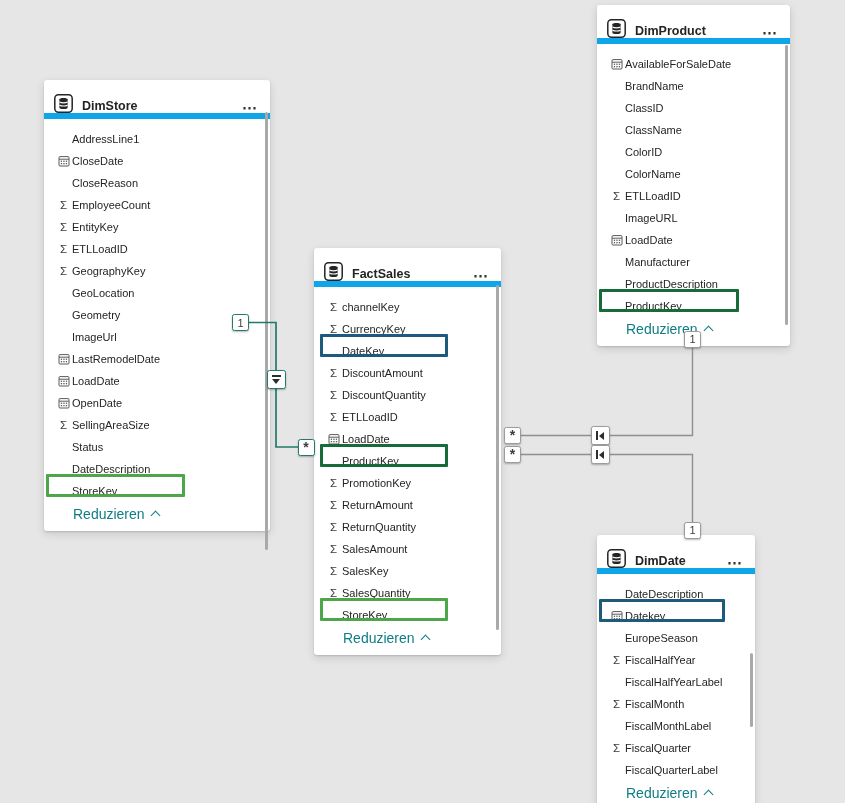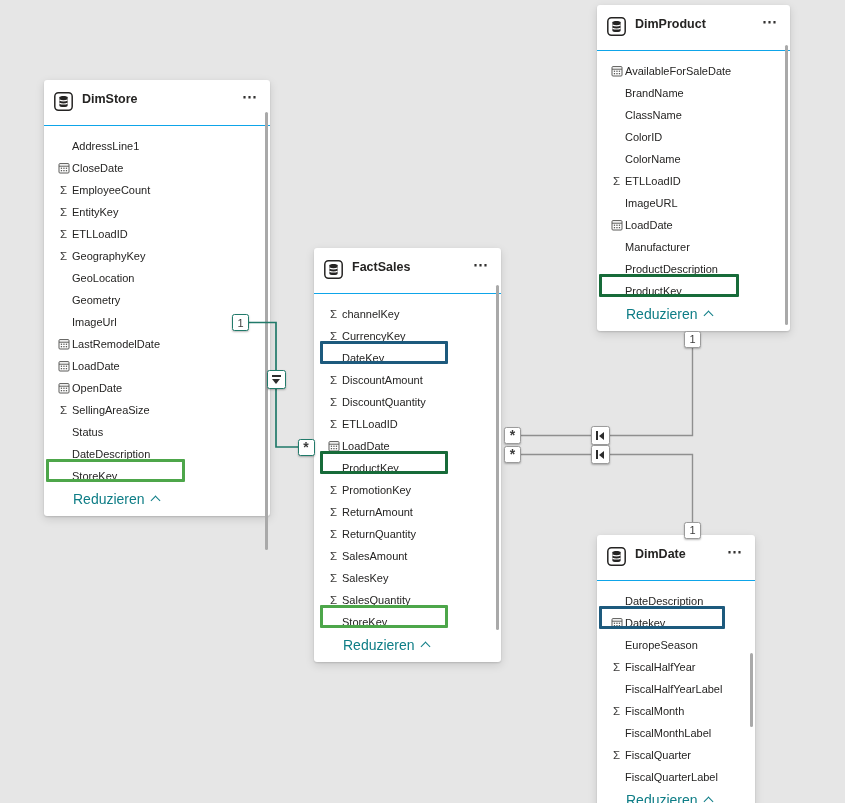--- a/index.html
+++ b/index.html
@@ -10,22 +10,22 @@
     -webkit-font-smoothing:antialiased;
   }
   #canvas{position:absolute;inset:0;}
   
   .table-card{
     position:absolute;background:#ffffff;border-radius:3px;
     box-shadow:0 1px 2px rgba(0,0,0,.14), 0 3px 10px rgba(0,0,0,.13);
     z-index:1;
   }
   .card-header{
-    height:33px;display:flex;align-items:flex-start;
-    padding:12px 12px 0 10px;border-bottom:1px solid #0ea5e9;
+    height:33px;display:flex;align-items:flex-end;
+    padding:0 12px 0 10px;border-bottom:6px solid #0ea5e9;
   }
   .tbl-icon{flex:none;width:19px;height:19px;}
   .card-title{
     flex:1;margin-left:9px;font-size:12.5px;font-weight:bold;color:#252423;
     white-space:nowrap;overflow:hidden;
   }
   .more-btn{
     flex:none;color:#323130;font-size:15px;font-weight:bold;
     letter-spacing:1px;line-height:10px;cursor:pointer;user-select:none;
   }
@@ -102,20 +102,24 @@
                 <rect x="7.8" y="5.6" width="1.3" height="1.3"></rect>
                 <rect x="2.8" y="8" width="1.3" height="1.3"></rect>
                 <rect x="5.3" y="8" width="1.3" height="1.3"></rect>
                 <rect x="7.8" y="8" width="1.3" height="1.3"></rect>
               </g>
             </svg>
           </span>
           <span class="fname">CloseDate</span>
         </div>
         <div class="field-row">
+          <span class="ficon"></span>
+          <span class="fname">CloseReason</span>
+        </div>
+        <div class="field-row">
           <span class="ficon">
             <span class="sigma">Σ</span>
           </span>
           <span class="fname">EmployeeCount</span>
         </div>
         <div class="field-row">
           <span class="ficon">
             <span class="sigma">Σ</span>
           </span>
           <span class="fname">EntityKey</span>
@@ -354,20 +358,24 @@
             </svg>
           </span>
           <span class="fname">AvailableForSaleDate</span>
         </div>
         <div class="field-row">
           <span class="ficon"></span>
           <span class="fname">BrandName</span>
         </div>
         <div class="field-row">
           <span class="ficon"></span>
+          <span class="fname">ClassID</span>
+        </div>
+        <div class="field-row">
+          <span class="ficon"></span>
           <span class="fname">ClassName</span>
         </div>
         <div class="field-row">
           <span class="ficon"></span>
           <span class="fname">ColorID</span>
         </div>
         <div class="field-row">
           <span class="ficon"></span>
           <span class="fname">ColorName</span>
         </div>

